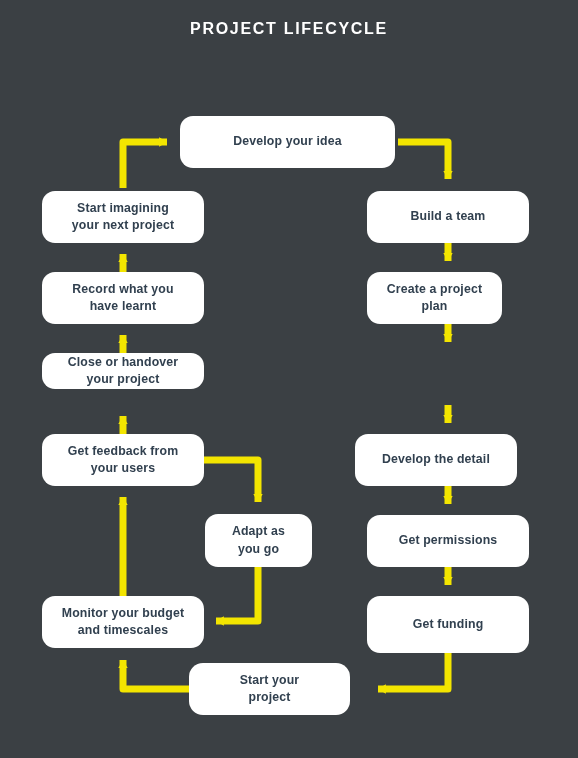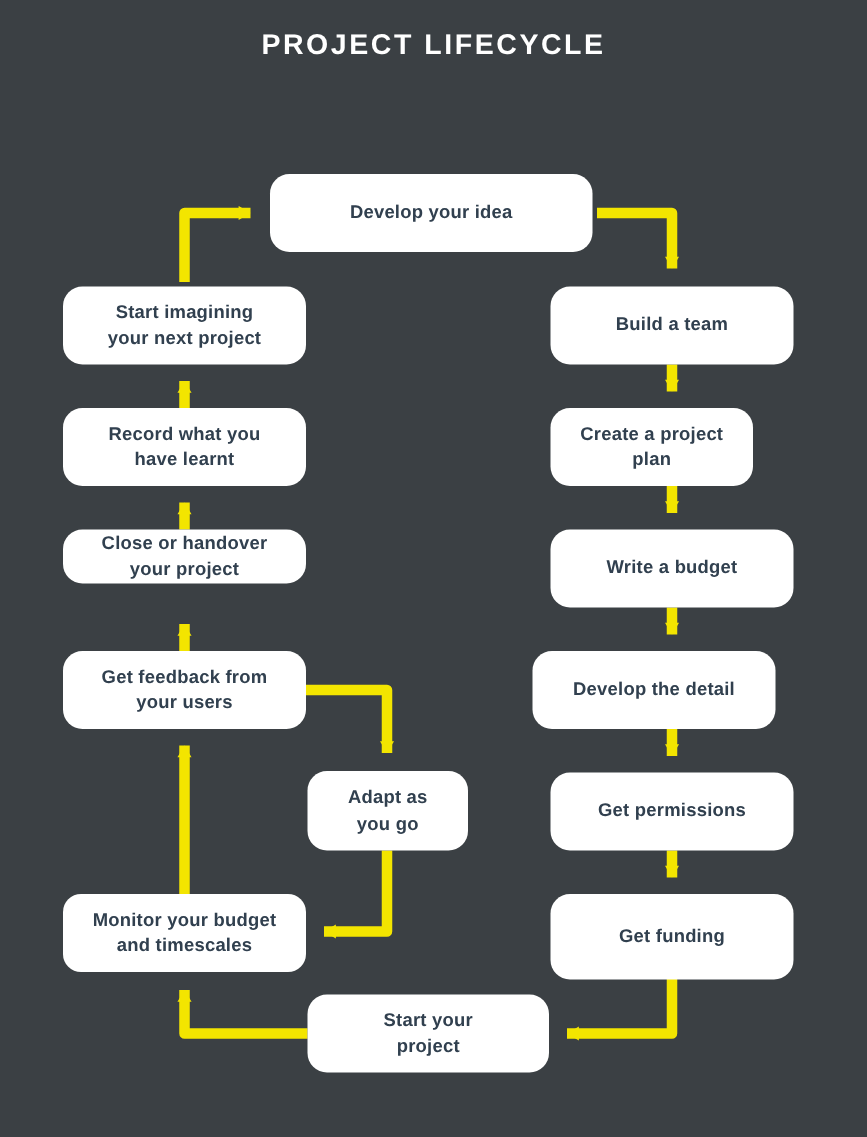--- a/index.html
+++ b/index.html
@@ -19,21 +19,21 @@
     height: 758px;
     background: #3b4044;
   }
   #title {
     position: absolute;
     left: 0;
     top: 20px;
     width: 578px;
     text-align: center;
     color: #ffffff;
-    font-size: 19px;
+    font-size: 16px;
     font-weight: bold;
     letter-spacing: 1.7px;
     font-family: "Liberation Sans", sans-serif;
   }
   #arrow-layer {
     position: absolute;
     left: 0;
     top: 0;
     width: 578px;
     height: 758px;
@@ -114,44 +114,41 @@
   </div>
 
   <div class="node" style="left:367px; top:191px; width:162px; height:52px;">
     <span>Build a team</span>
   </div>
 
   <div class="node" style="left:367px; top:272px; width:135px; height:52px;">
     <span>Create a project plan</span>
   </div>
 
-  <div class="node" style="left:367px; top:353px; width:162px; height:52px;">
-    <span>Write a budget</span>
-  </div>
 
   <div class="node" style="left:355px; top:434px; width:162px; height:52px;">
     <span>Develop the detail</span>
   </div>
 
   <div class="node" style="left:367px; top:515px; width:162px; height:52px;text-align:center;">
     <span>Get permissions</span>
   </div>
 
   <div class="node" style="left:367px; top:596px; width:162px; height:57px;">
     <span>Get funding</span>
   </div>
 
-  <div class="node" style="left:205px; top:663px; width:161px; height:52px;">
+  <div class="node" style="left:189px; top:663px; width:161px; height:52px;border-radius:14px;">
     <div>
       <span>Start your</span>
       <span>project</span>
     </div>
   </div>
 
-  <div class="node" style="left:42px; top:596px; width:162px; height:52px;border-radius:12px;">
+  <div class="node" style="left:42px; top:596px; width:162px; height:52px;">
     <div>
       <span>Monitor your budget</span>
       <span>and timescales</span>
     </div>
   </div>
 
   <div class="node" style="left:205px; top:514px; width:107px; height:53px;">
     <div>
       <span>Adapt as</span>
       <span>you go</span>

